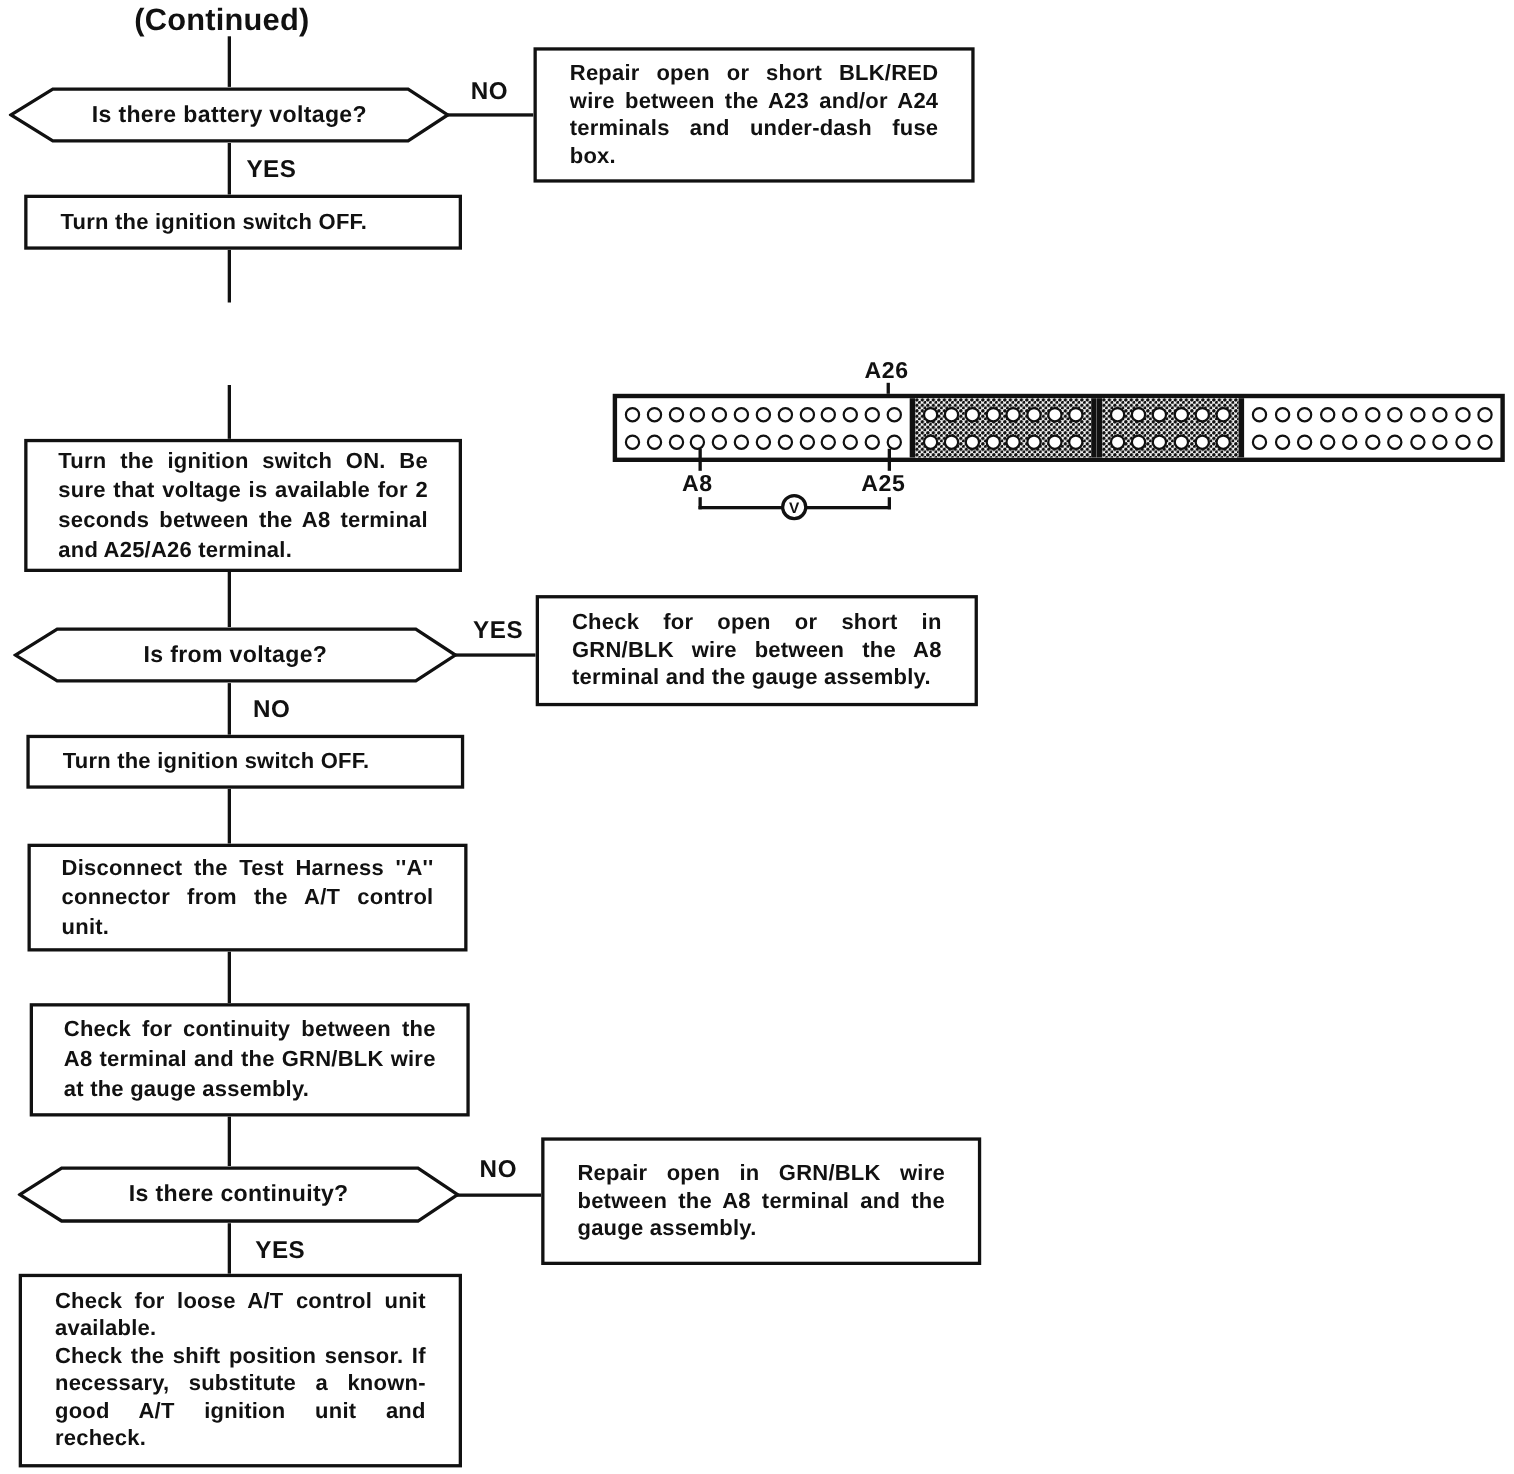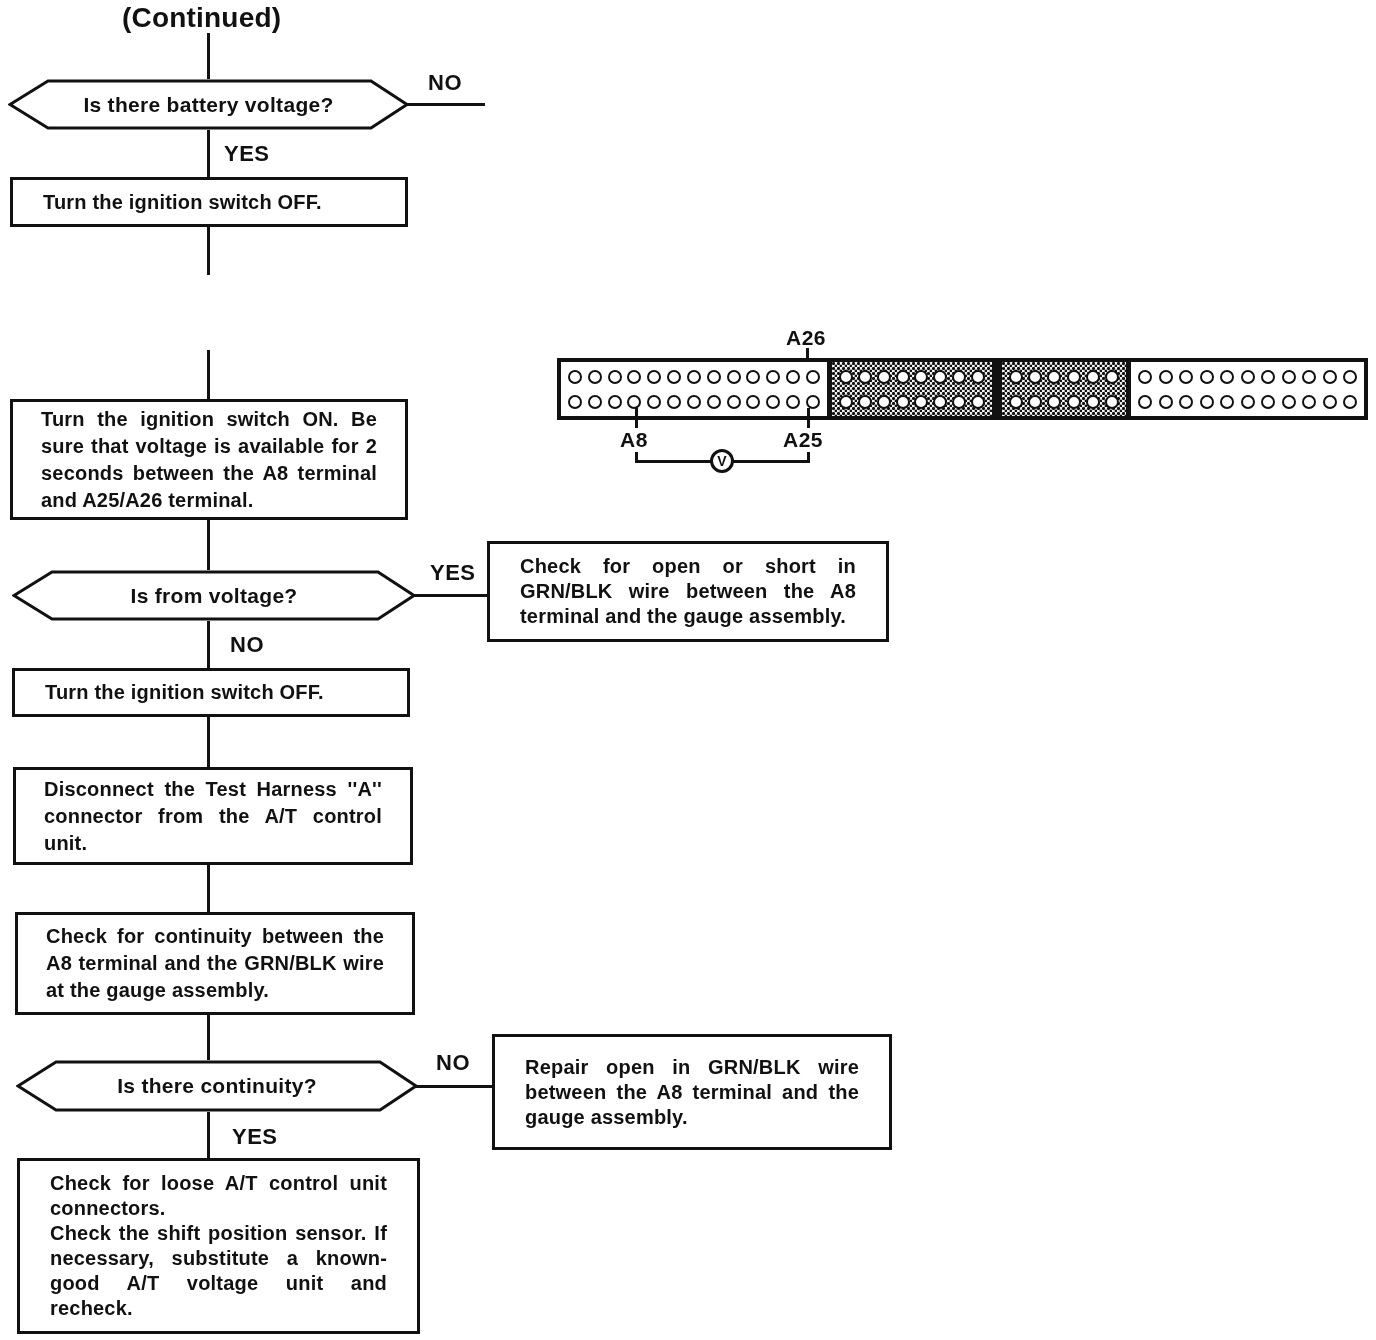--- a/index.html
+++ b/index.html
@@ -7,21 +7,21 @@
     position:relative;width:1376px;height:1340px;background:#ffffff;
     font-family:"Liberation Sans", sans-serif;color:#111;overflow:hidden;
   }
   
   .vline{position:absolute;width:3px;background:#111;}
   .hline{position:absolute;height:3px;background:#111;}
   
   .pbox{
     position:absolute;border:3px solid #111;background:#fff;box-sizing:border-box;
     display:flex;align-items:center;
-    font-size:20px;font-weight:600;line-height:27px;letter-spacing:0.2px;
+    font-size:20px;font-weight:600;line-height:27px;letter-spacing:0.2px;margin-left:12px;
   }
   .pbox .txt{width:100%;padding:0 28px;text-align:justify;}
   .pbox.single .txt{text-align:left;padding-left:30px;}
   
   .abox{
     position:absolute;border:3px solid #111;background:#fff;box-sizing:border-box;
     display:flex;align-items:center;
     font-size:20px;font-weight:700;line-height:25px;letter-spacing:0.2px;
   }
   .abox .txt{width:100%;padding:0 30px;text-align:justify;}
@@ -98,20 +98,23 @@
 
   <div class="hex" style="left:8px;top:79px;width:401px;height:51px;">
     <svg width="401" height="51" viewBox="0 0 401 51">
       <polygon points="2,25.5 40,2 363,2 399,25.5 363,49 40,49" fill="#ffffff" stroke="#111111" stroke-width="3"></polygon>
     </svg>
     <div class="qtext">Is there battery voltage?</div>
   </div>
   <div class="blabel" style="left:428px;top:70px;">NO</div>
   <div class="blabel" style="left:224px;top:141px;">YES</div>
 
+  <div class="abox" style="left:485px;top:43px;width:401px;height:123px;">
+    <div class="txt">Repair open or short BLK/RED wire between the A23 and/or A24 terminals and under-dash fuse box.</div>
+  </div>
 
   <div class="pbox single" style="left:10px;top:177px;width:398px;height:50px;">
     <div class="txt">Turn the ignition switch OFF.</div>
   </div>
 
 
   <div class="pbox" style="left:10px;top:399px;width:398px;height:121px;">
     <div class="txt">Turn the ignition switch ON. Be sure that voltage is available for 2 seconds between the A8 terminal and A25/A26 terminal.</div>
   </div>
 
@@ -264,17 +267,17 @@
     <div class="qtext">Is there continuity?</div>
   </div>
   <div class="blabel" style="left:436px;top:1050px;">NO</div>
   <div class="blabel" style="left:232px;top:1124px;">YES</div>
 
   <div class="abox" style="left:492px;top:1034px;width:400px;height:116px;">
     <div class="txt">Repair open in GRN/BLK wire between the A8 terminal and the gauge assembly.</div>
   </div>
 
   <div class="fbox" style="left:17px;top:1158px;width:403px;height:176px;">
-    <div class="txt">Check for loose A/T control unit connectors.</div>
-    <div class="txt">Check the shift position sensor. If necessary, substitute a known-good A/T voltage unit and recheck.</div>
+    <div class="txt">Check for loose A/T control unit available.</div>
+    <div class="txt">Check the shift position sensor. If necessary, substitute a known-good A/T ignition unit and recheck.</div>
   </div>
 
 </div>
 
 </body></html>

